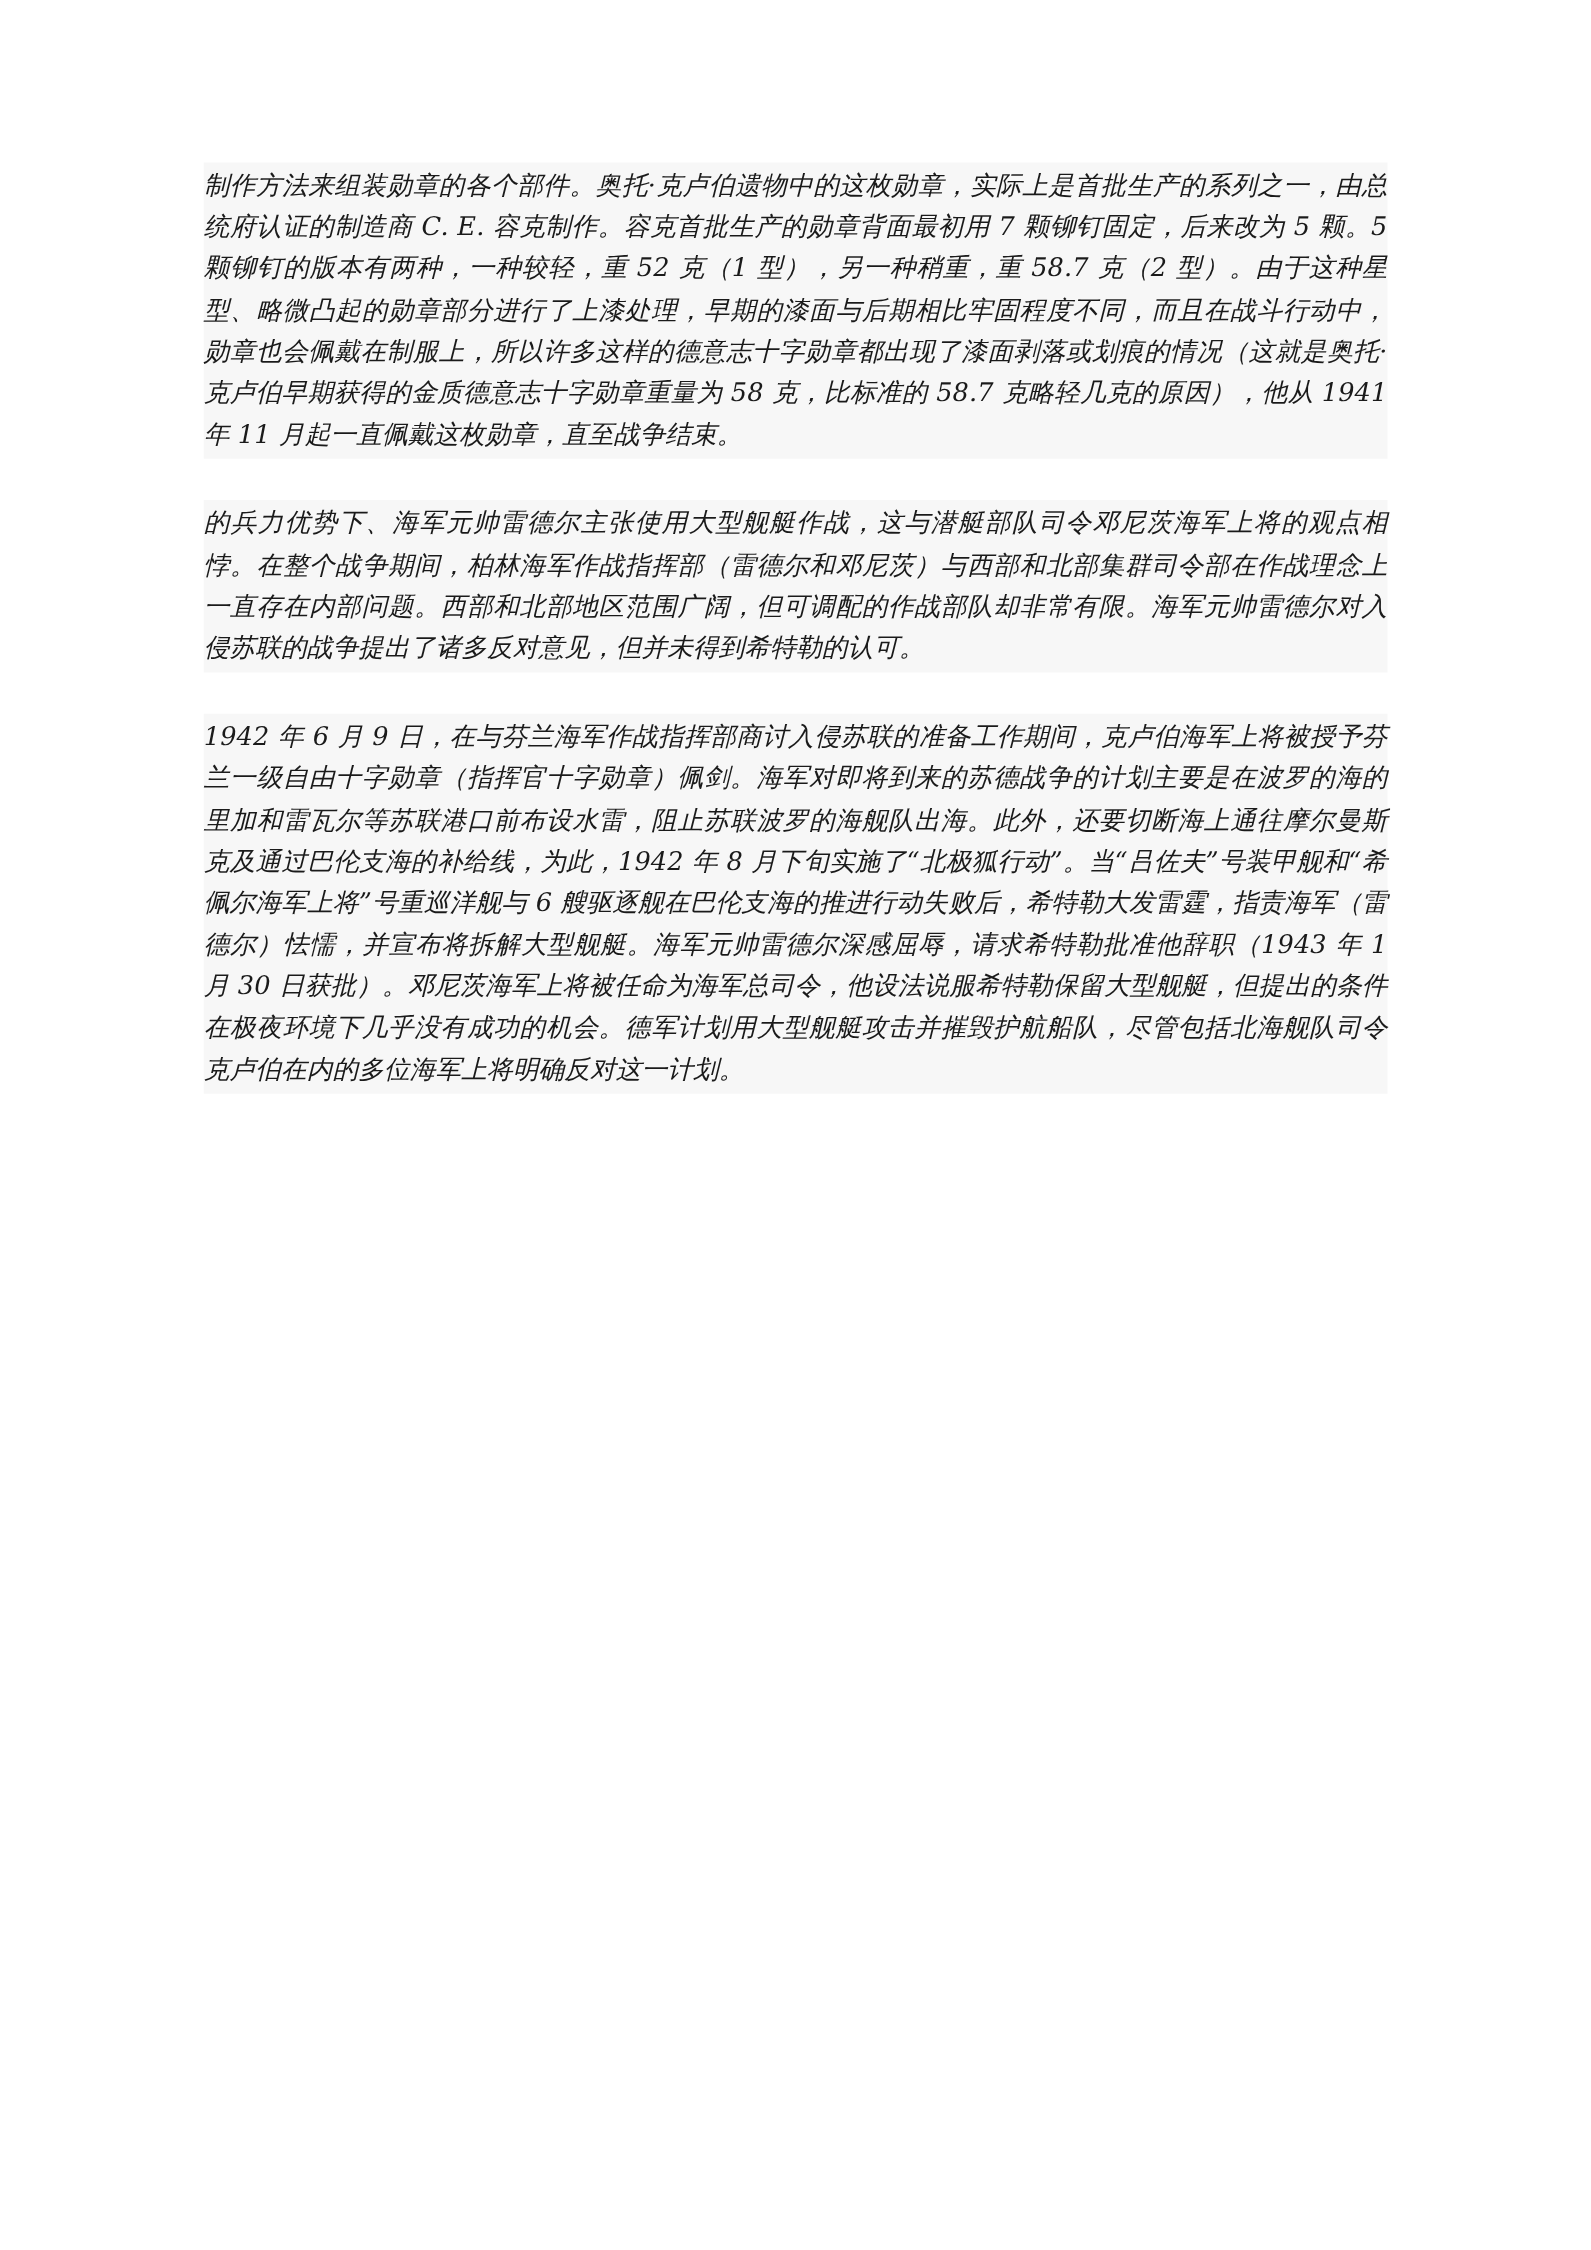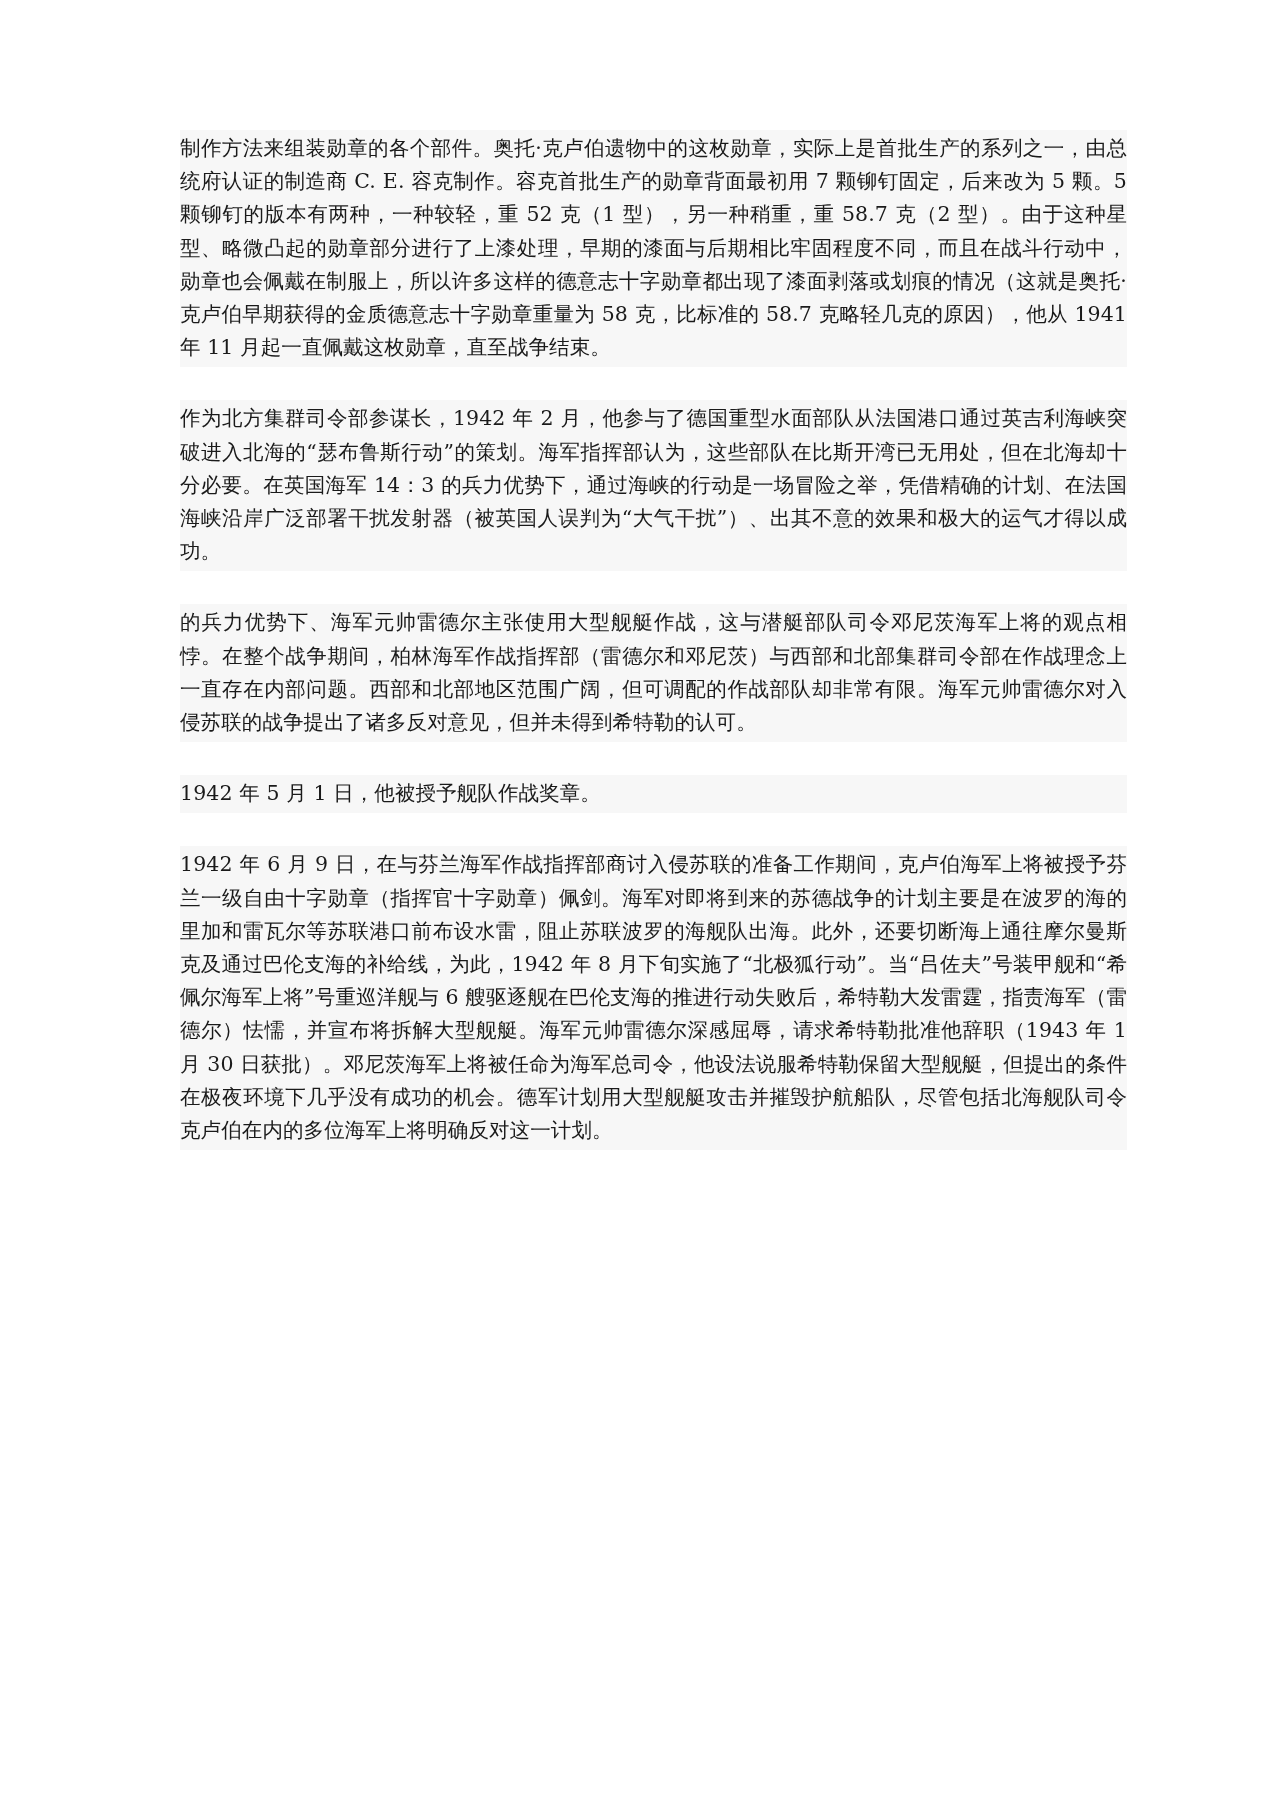--- a/index.html
+++ b/index.html
@@ -19,23 +19,24 @@
     position: relative;
     width: 1273px;
     height: 1800px;
     background: #ffffff;
     box-sizing: border-box;
     padding: 0;
   }
 
   .content {
     position: absolute;
-    left: 180px;
+    left: 163px;
     top: 130px;
     width: 947px;
+    font-style: italic;
   }
 
   .para {
     background: #f7f7f7;
     color: #1a1a1a;
     font-size: 20.5px;
     line-height: 33.2px;
     text-align: justify;
     text-justify: inter-character;
     letter-spacing: 0.1px;
@@ -48,18 +49,16 @@
   .para:last-child {
     margin-bottom: 0;
   }
 </style>
 </head>
 <body>
 
 <div class="page">
   <div class="content">
     <p class="para">制作方法来组装勋章的各个部件。奥托·克卢伯遗物中的这枚勋章，实际上是首批生产的系列之一，由总统府认证的制造商 C. E. 容克制作。容克首批生产的勋章背面最初用 7 颗铆钉固定，后来改为 5 颗。5 颗铆钉的版本有两种，一种较轻，重 52 克（1 型），另一种稍重，重 58.7 克（2 型）。由于这种星型、略微凸起的勋章部分进行了上漆处理，早期的漆面与后期相比牢固程度不同，而且在战斗行动中，勋章也会佩戴在制服上，所以许多这样的德意志十字勋章都出现了漆面剥落或划痕的情况（这就是奥托·克卢伯早期获得的金质德意志十字勋章重量为 58 克，比标准的 58.7 克略轻几克的原因），他从 1941 年 11 月起一直佩戴这枚勋章，直至战争结束。</p>
-    <p class="para">作为北方集群司令部参谋长，1942 年 2 月，他参与了德国重型水面部队从法国港口通过英吉利海峡突破进入北海的“瑟布鲁斯行动”的策划。海军指挥部认为，这些部队在比斯开湾已无用处，但在北海却十分必要。在英国海军 14：3 的兵力优势下，通过海峡的行动是一场冒险之举，凭借精确的计划、在法国海峡沿岸广泛部署干扰发射器（被英国人误判为“大气干扰”）、出其不意的效果和极大的运气才得以成功。</p>
     <p class="para">的兵力优势下、海军元帅雷德尔主张使用大型舰艇作战，这与潜艇部队司令邓尼茨海军上将的观点相悖。在整个战争期间，柏林海军作战指挥部（雷德尔和邓尼茨）与西部和北部集群司令部在作战理念上一直存在内部问题。西部和北部地区范围广阔，但可调配的作战部队却非常有限。海军元帅雷德尔对入侵苏联的战争提出了诸多反对意见，但并未得到希特勒的认可。</p>
-    <p class="para">1942 年 5 月 1 日，他被授予舰队作战奖章。</p>
     <p class="para">1942 年 6 月 9 日，在与芬兰海军作战指挥部商讨入侵苏联的准备工作期间，克卢伯海军上将被授予芬兰一级自由十字勋章（指挥官十字勋章）佩剑。海军对即将到来的苏德战争的计划主要是在波罗的海的里加和雷瓦尔等苏联港口前布设水雷，阻止苏联波罗的海舰队出海。此外，还要切断海上通往摩尔曼斯克及通过巴伦支海的补给线，为此，1942 年 8 月下旬实施了“北极狐行动”。当“吕佐夫”号装甲舰和“希佩尔海军上将”号重巡洋舰与 6 艘驱逐舰在巴伦支海的推进行动失败后，希特勒大发雷霆，指责海军（雷德尔）怯懦，并宣布将拆解大型舰艇。海军元帅雷德尔深感屈辱，请求希特勒批准他辞职（1943 年 1 月 30 日获批）。邓尼茨海军上将被任命为海军总司令，他设法说服希特勒保留大型舰艇，但提出的条件在极夜环境下几乎没有成功的机会。德军计划用大型舰艇攻击并摧毁护航船队，尽管包括北海舰队司令克卢伯在内的多位海军上将明确反对这一计划。</p>
   </div>
 </div>
 
 </body></html>

